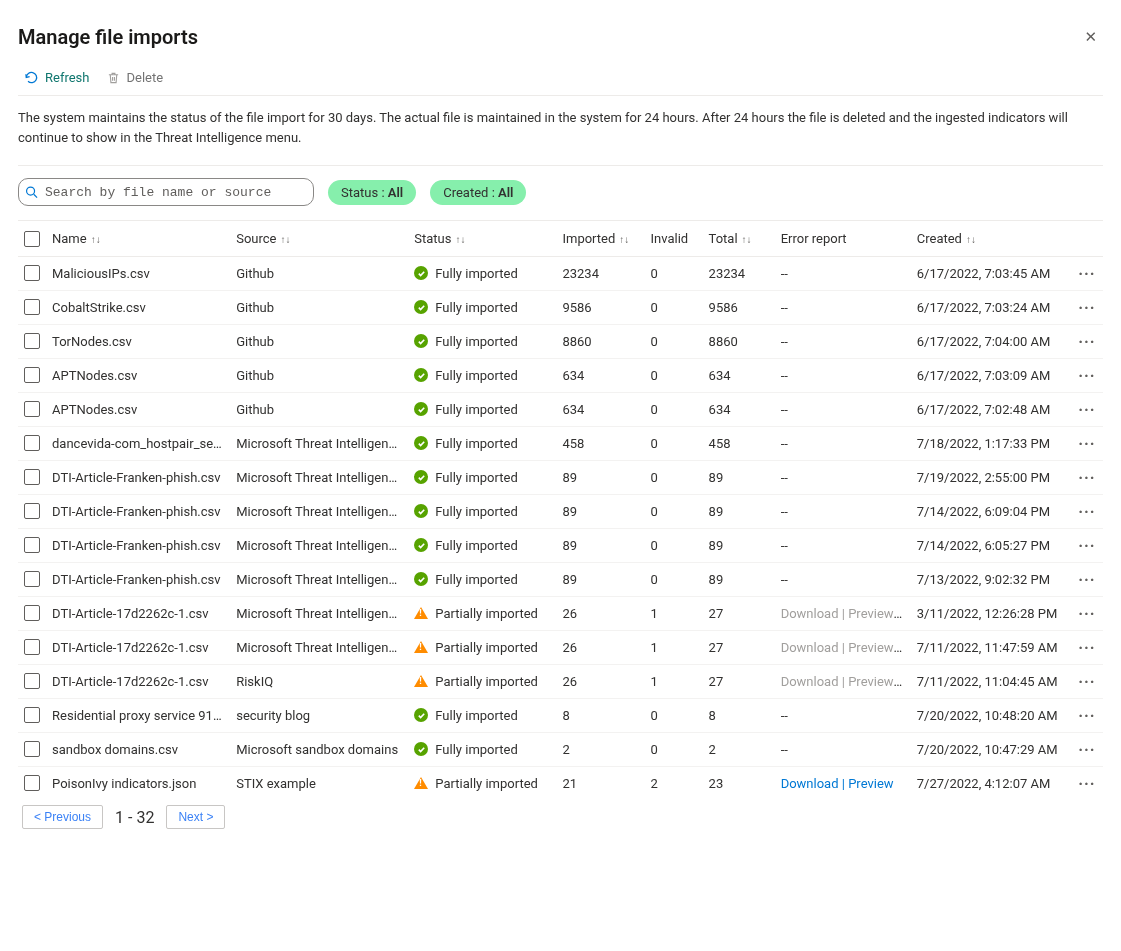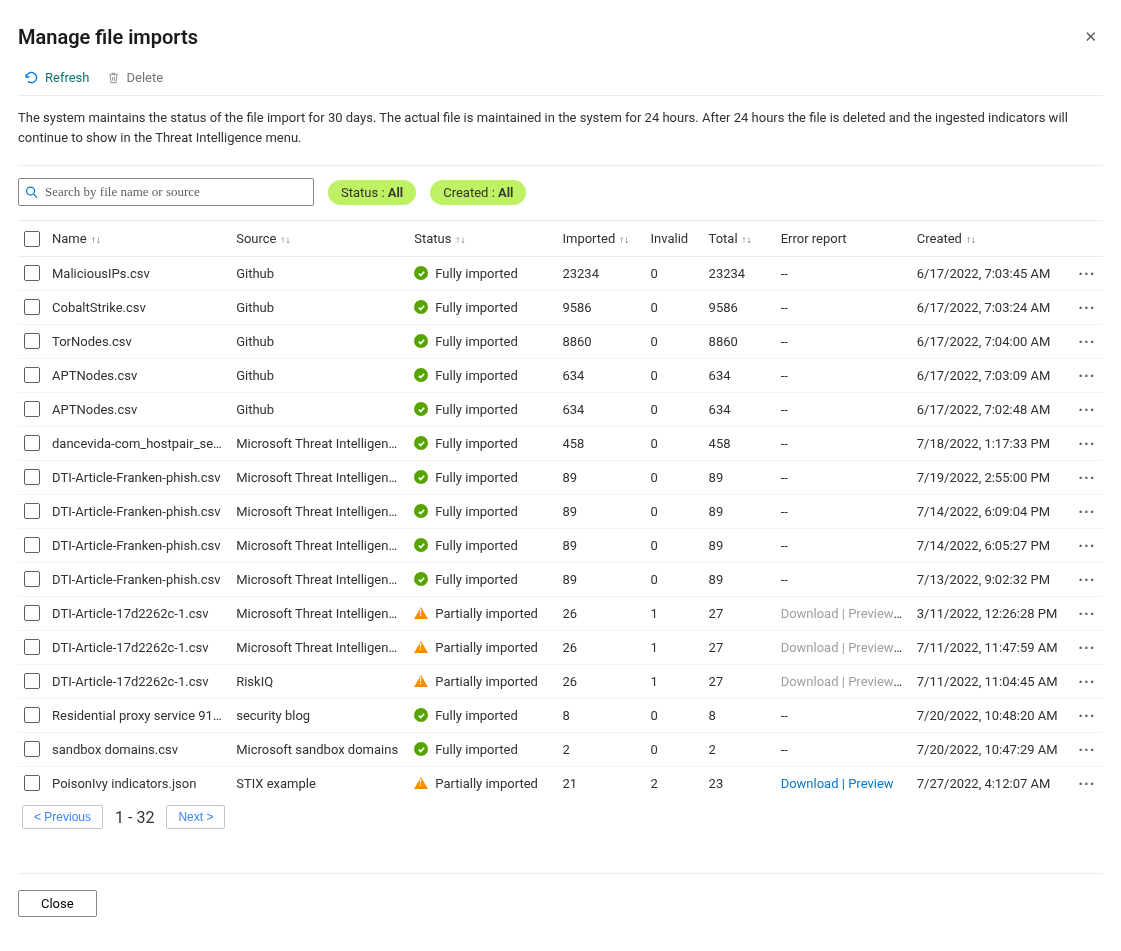--- a/index.html
+++ b/index.html
@@ -72,35 +72,35 @@
   }
   .search-wrap {
     position: relative;
     width: 296px;
   }
   .search-input {
     width: 100%;
     height: 28px;
     padding: 0 8px 0 26px;
     border: 1px solid #8a8886;
-    border-radius: 2px;
-    font-size: 13px;
-    font-family: Liberation Serif, serif;
+    border-radius: 10px;
+    font-size: 13px;
+    font-family: Liberation Mono, monospace;
     color: #323130;
   }
   .search-input::placeholder { color: #605e5c; }
   .search-icon {
     position: absolute;
     left: 7px; top: 50%;
     transform: translateY(-50%);
     color: #0078d4;
     pointer-events: none;
   }
   .pill {
-    background: #bef264;
+    background: #86efac;
     color: #323130;
     padding: 5px 13px;
     border-radius: 14px;
     font-size: 13px;
     cursor: pointer;
   }
   .pill b { font-weight: 600; }
   .table-scroll {
     border-top: 1px solid #edebe9;
     overflow-y: auto;
@@ -643,17 +643,14 @@
         </tbody>
     </table>
   </div>
 
   <div class="pager">
     <button class="page-btn">&lt; Previous</button>
     <span class="page-range">1 - 32</span>
     <button class="page-btn">Next &gt;</button>
   </div>
 
-  <div class="footer">
-    <button class="footer-btn">Close</button>
-  </div>
 
 </div>
 
 </body></html>

